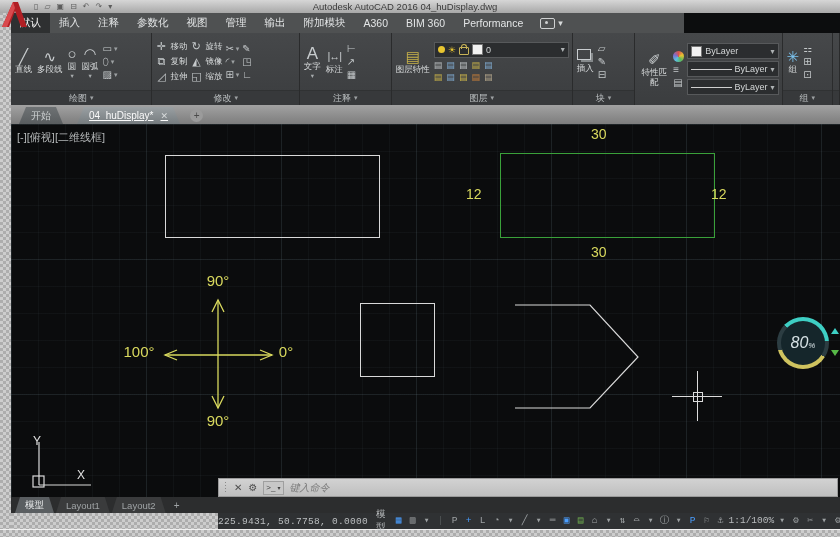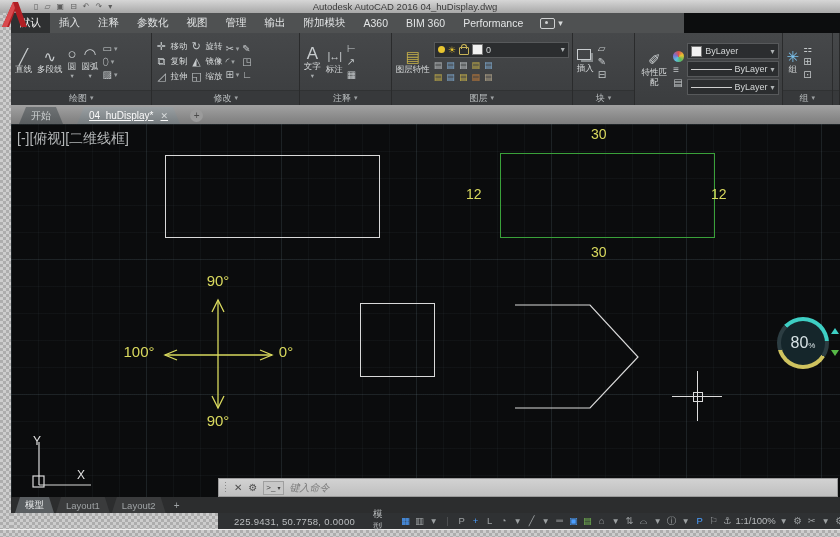--- a/index.html
+++ b/index.html
@@ -66,34 +66,34 @@
   .fplus{margin:0 0 2px 10px;width:13px;height:13px;border-radius:50%;background:#9b9b9b;color:#4a4a4a;
     display:flex;align-items:center;justify-content:center;font-size:10px;line-height:10px;}
   
   .canvas{left:11px;top:124px;width:829px;height:373px;background-color:#0b0c0d;overflow:hidden;
     background-image:
       linear-gradient(rgba(140,170,180,0.10) 1px,transparent 1px),
       linear-gradient(90deg,rgba(140,170,180,0.10) 1px,transparent 1px),
       linear-gradient(rgba(140,170,180,0.05) 1px,transparent 1px),
       linear-gradient(90deg,rgba(140,170,180,0.05) 1px,transparent 1px);
     background-size:135px 135px,135px 135px,27px 27px,27px 27px;}
-  .vplabel{left:6px;top:6px;color:#b4b7b8;font-size:14px;}
+  .vplabel{left:6px;top:6px;color:#b4b7b8;font-size:11px;}
   .rect-outline{border:1px solid #d9d9d9;}
   .rect-green{border:1px solid #3aa13a;}
   .dimlabel{color:#d9d95e;font-size:14px;text-align:left;width:30px;}
   .anglabel{color:#d9d95e;font-size:15px;text-align:center;}
   .xh-line{background:#dcdcdc;}
   .pickbox{width:8px;height:8px;border:1px solid #dcdcdc;}
   .ucslabel{color:#e0e0e0;font-size:12px;}
   .cmdhist{left:244px;top:306px;display:flex;flex-direction:column;align-items:flex-start;gap:4px;}
   .chl{background:rgba(132,135,137,0.85);color:#f2f2f2;font-family:"DejaVu Sans Mono","Liberation Mono",monospace;
     font-size:10px;line-height:13px;padding:0 4px;white-space:pre;}
   .badge{left:766px;top:193px;width:52px;height:52px;border-radius:50%;
     background:conic-gradient(from 315deg,#3ecfc4 0deg 130deg,#2c3d42 130deg 168deg,#cfc35f 168deg 298deg,#2c3d42 298deg 360deg);
-    display:flex;align-items:center;justify-content:center;z-index:3;}
+    display:flex;align-items:center;justify-content:center;z-index:3;font-style:italic;}
   .badge-inner{width:44px;height:44px;border-radius:50%;background:#15262b;display:flex;align-items:baseline;justify-content:center;color:#d7e2e5;}
   .badge-val{font-size:16px;line-height:44px;}
   .badge-unit{font-size:8px;}
   .tri-up{width:0;height:0;border-left:4px solid transparent;border-right:4px solid transparent;border-bottom:6px solid #3ecfc4;}
   .tri-down{width:0;height:0;border-left:4px solid transparent;border-right:4px solid transparent;border-top:6px solid #57b947;}
   
   .cmdbar{left:218px;top:478px;width:620px;height:19px;background:linear-gradient(#d2d2d2,#bfbfbf);
     display:flex;align-items:center;gap:6px;padding:0 5px;z-index:6;border:1px solid #9a9a9a;box-sizing:border-box;}
   .drag-handle{width:4px;height:13px;background-image:radial-gradient(#8a8a8a 35%,transparent 36%);background-size:3px 3px;}
   .cmdbar .tool{color:#4f4f4f;font-size:10px;line-height:10px;}
@@ -101,21 +101,21 @@
     font-size:8px;color:#3f3f3f;padding:0 2px;height:12px;}
   .cmd-placeholder{font-style:italic;color:#7c7c7c;font-size:10px;}
   
   .layouttabs{left:11px;top:497px;width:829px;height:16px;background:#2c2d2e;display:flex;align-items:stretch;z-index:4;}
   .ltab{padding:0 10px;display:flex;align-items:center;font-size:9.5px;color:#9fa3a5;
     clip-path:polygon(5px 0,calc(100% - 5px) 0,100% 100%,0 100%);background:#3a3b3c;margin-right:2px;}
   .ltab:first-child{background:#5a5e61;color:#eceeef;margin-left:4px;}
   .lplus{display:flex;align-items:center;color:#9fa3a5;font-size:10px;padding:0 6px;}
   
   .statusbar{left:218px;top:513px;width:622px;height:16px;background:#2f3133;display:flex;align-items:center;
-    gap:12px;padding:0 16px;z-index:4;box-sizing:border-box;}
+    gap:2px;padding:0 0;z-index:4;box-sizing:border-box;font-family:Liberation Mono, monospace;}
   .coords{color:#bcbfc1;font-size:9.5px;letter-spacing:.3px;margin-right:6px;white-space:nowrap;}
   .modlbl{color:#bcbfc1;font-size:9.5px;margin-right:4px;}
   .sic{min-width:12px;height:14px;display:flex;align-items:center;justify-content:center;
     font-size:9.5px;color:#9da1a3;line-height:14px;white-space:nowrap;padding:0 1px;}
   .statusleft-patch{left:11px;top:513px;width:207px;height:16px;}
   .bottomedge{left:0;top:529px;width:840px;height:8px;border-top:1px solid #efefef;}
   .edgeleft{left:0;top:0;width:11px;height:537px;}
 </style>
 </head>
 <body>

